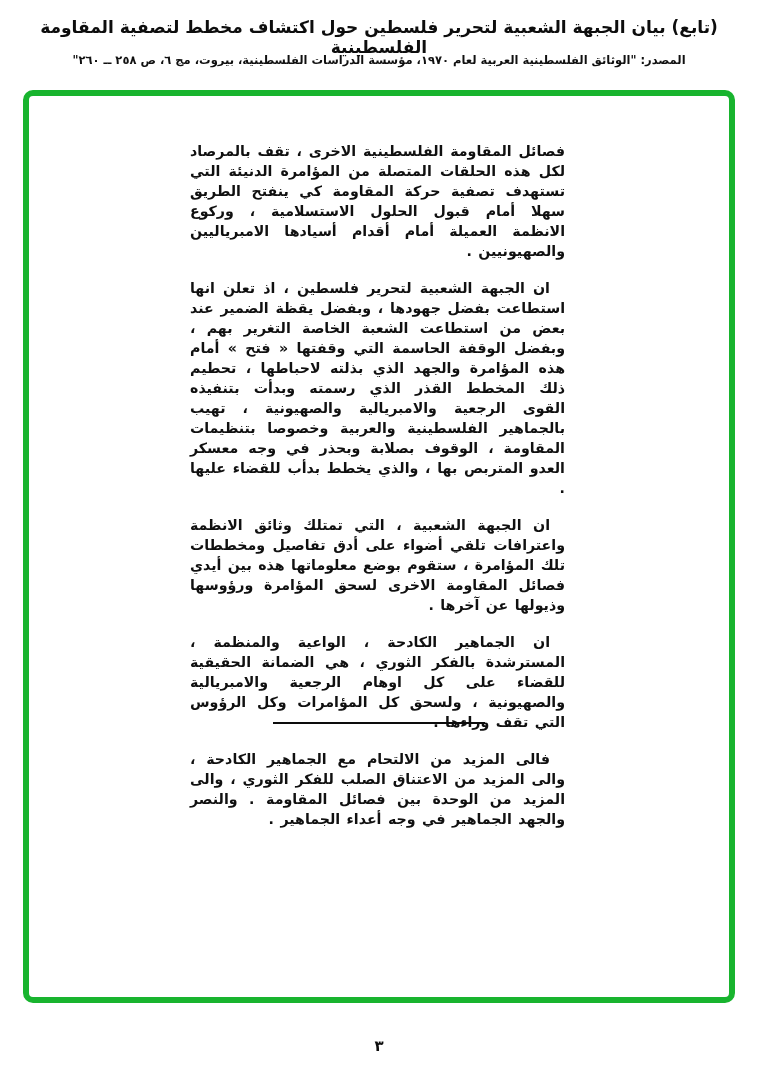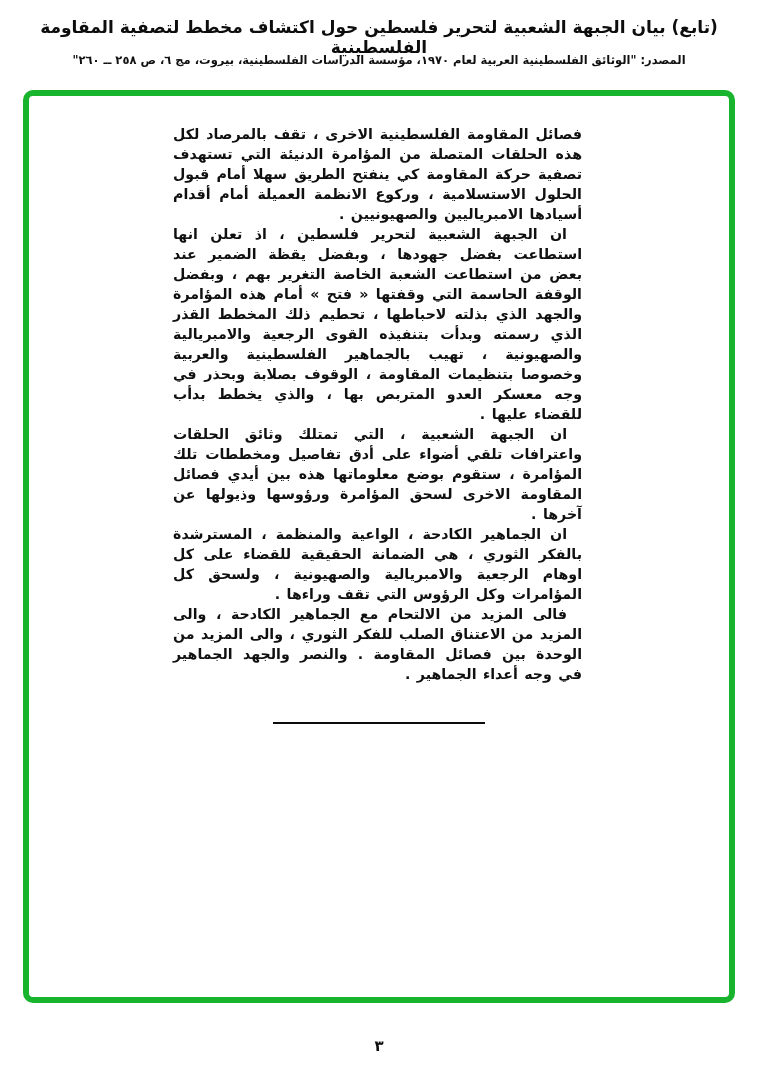--- a/index.html
+++ b/index.html
@@ -48,21 +48,21 @@
     left: 173px; top: 124px;
     width: 409px;
     direction: rtl;
     text-align: justify;
     font-weight: bold;
     font-size: 14.2px;
     line-height: 20px;
     color: #101010;
     word-spacing: 1.5px;
   }
-  .para { margin: 0; text-indent: 15px; }
+  .para { margin: 17px; text-indent: 15px; }
   .para.first { text-indent: 0; }
   .underlined { }
   .divider {
     position: absolute;
     left: 273px; top: 722px;
     width: 212px; height: 2px;
     background: #0c0c0c;
   }
   .page-number {
     position: absolute;
@@ -80,21 +80,21 @@
 
   <div class="header-title">(تابع) بيان الجبهة الشعبية لتحرير فلسطين حول اكتشاف مخطط لتصفية المقاومة الفلسطينية</div>
 
   <div class="header-source">المصدر: "الوثائق الفلسطينية العربية لعام ١٩٧٠، مؤسسة الدراسات الفلسطينية، بيروت، مج ٦، ص ٢٥٨ ــ ٢٦٠"</div>
 
   <div class="green-box" style="border-color: rgb(24, 180, 46);"></div>
 
   <div class="text-block">
     <p class="para first">فصائل المقاومة الفلسطينية الاخرى ، تقف بالمرصاد لكل هذه الحلقات المتصلة من المؤامرة الدنيئة التي تستهدف تصفية حركة المقاومة كي ينفتح الطريق سهلا أمام قبول الحلول الاستسلامية ، وركوع الانظمة العميلة أمام أقدام أسيادها الامبرياليين والصهيونيين .</p>
     <p class="para">ان الجبهة الشعبية لتحرير فلسطين ، اذ تعلن انها استطاعت بفضل جهودها ، وبفضل يقظة الضمير عند بعض من استطاعت الشعبة الخاصة التغرير بهم ، وبفضل الوقفة الحاسمة التي وقفتها « فتح » أمام هذه المؤامرة والجهد الذي بذلته لاحباطها ، تحطيم ذلك المخطط القذر الذي رسمته وبدأت بتنفيذه القوى الرجعية والامبريالية والصهيونية ، تهيب بالجماهير الفلسطينية والعربية وخصوصا بتنظيمات المقاومة ، الوقوف بصلابة وبحذر في وجه معسكر العدو المتربص بها ، والذي يخطط بدأب للقضاء عليها .</p>
-    <p class="para"><span>ان الجبهة الشعبية ، التي تمتلك وثائق الحلقات واعترافات تلقي أضواء على أدق تفاصيل ومخططات </span><span class="underlined">تلك</span><span> المؤامرة ، ستقوم بوضع معلوماتها هذه بين أيدي فصائل المقاومة الاخرى لسحق المؤامرة ورؤوسها وذيولها عن آخرها .</span></p>
+    <p class="para"><span>ان الجبهة الشعبية ، التي تمتلك وثائق الانظمة واعترافات تلقي أضواء على أدق تفاصيل ومخططات </span><span class="underlined">تلك</span><span> المؤامرة ، ستقوم بوضع معلوماتها هذه بين أيدي فصائل المقاومة الاخرى لسحق المؤامرة ورؤوسها وذيولها عن آخرها .</span></p>
     <p class="para">ان الجماهير الكادحة ، الواعية والمنظمة ، المسترشدة بالفكر الثوري ، هي الضمانة الحقيقية للقضاء على كل اوهام الرجعية والامبريالية والصهيونية ، ولسحق كل المؤامرات وكل الرؤوس التي تقف وراءها .</p>
     <p class="para">فالى المزيد من الالتحام مع الجماهير الكادحة ، والى المزيد من الاعتناق الصلب للفكر الثوري ، والى المزيد من الوحدة بين فصائل المقاومة . والنصر والجهد الجماهير في وجه أعداء الجماهير .</p>
   </div>
 
   <div class="divider"></div>
 
   <div class="page-number">٣</div>
 
 </div>
 

